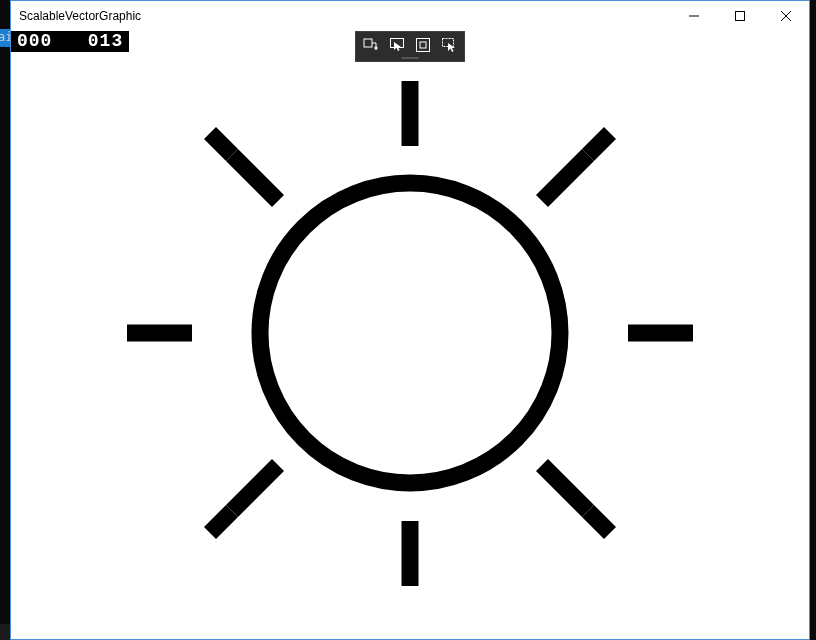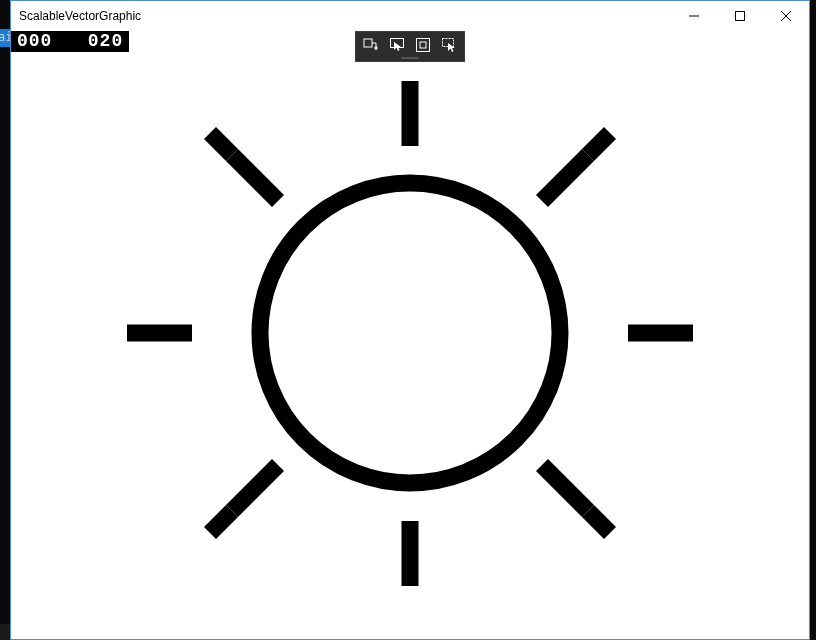--- a/index.html
+++ b/index.html
@@ -160,21 +160,21 @@
         <svg width="10" height="10" viewBox="0 0 10 10">
             <line x1="0" y1="0" x2="10" y2="10" stroke="#000" stroke-width="1"></line>
             <line x1="10" y1="0" x2="0" y2="10" stroke="#000" stroke-width="1"></line>
           </svg>
       </div>
     </div>
   </div>
 
   <div class="client">
 
-    <div class="counter-badge">000   020</div>
+    <div class="counter-badge">000   013</div>
 
     <div class="debug-toolbar">
       <div class="dbg-btn">
         <span>
           <svg width="16" height="16" viewBox="0 0 16 16">
             <rect x="1" y="2" width="8" height="8" fill="none" stroke="#fff" stroke-width="1"></rect>
             <line x1="9" y1="6" x2="13" y2="6" stroke="#fff" stroke-width="1"></line>
             <line x1="13" y1="6" x2="13" y2="13" stroke="#fff" stroke-width="1"></line>
             <line x1="11" y1="11" x2="15" y2="11" stroke="#fff" stroke-width="1"></line>
             <line x1="13" y1="9" x2="13" y2="13" stroke="#fff" stroke-width="1"></line>

